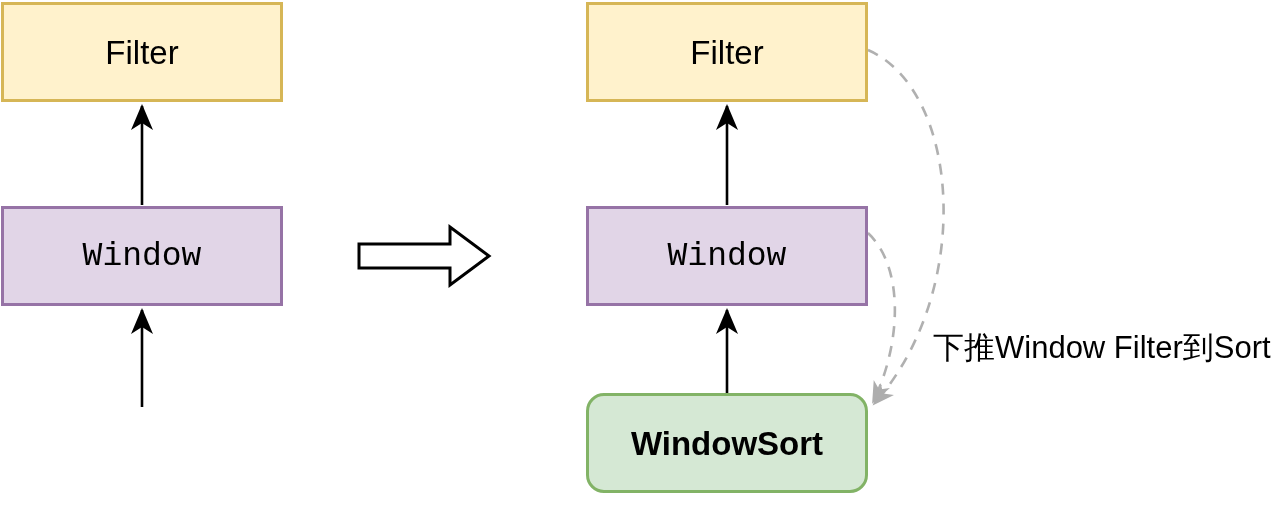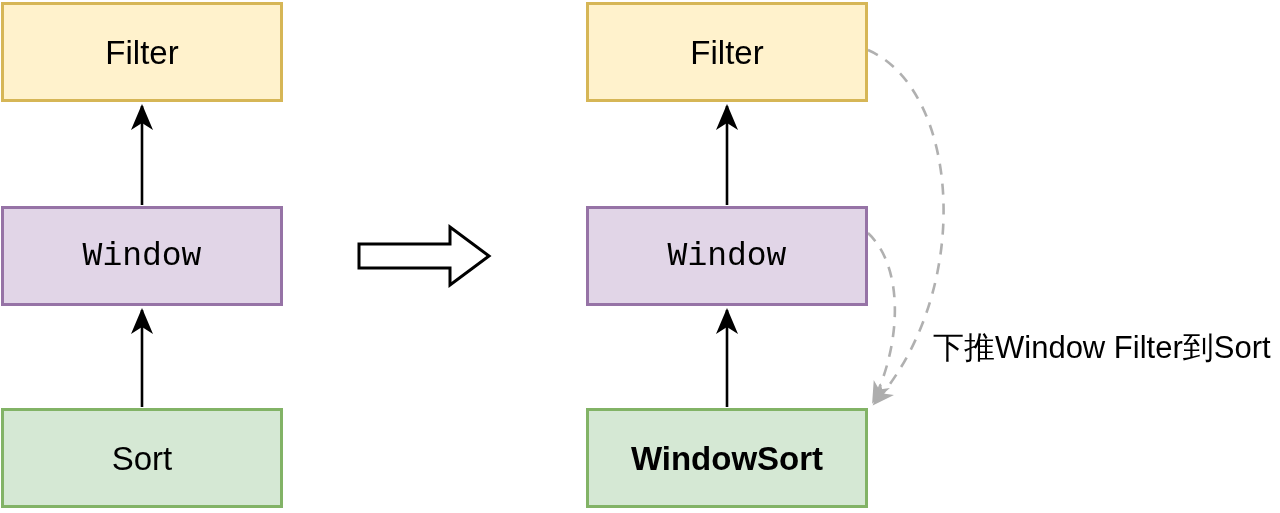--- a/index.html
+++ b/index.html
@@ -16,21 +16,21 @@
   }
   .node.yellow{background:#fff2cc;border-color:#d6b656;}
   .node.purple{background:#e1d5e7;border-color:#9673a6;font-family:Liberation Mono, monospace;}
   .node.green {background:#d5e8d4;border-color:#82b366;}
   .node.bold{font-weight:bold;}
   .pos-l-top{left:1px;top:2px;}
   .pos-l-mid{left:1px;top:206px;}
   .pos-l-bot{left:1px;top:408px;}
   .pos-r-top{left:586px;top:2px;}
   .pos-r-mid{left:586px;top:206px;}
-  .pos-r-bot{left:586px;top:408px;}
+  .pos-r-bot{left:586px;top:393px;border-radius:18px;}
   .annotation{
     position:absolute;left:933px;top:328px;font-size:31px;line-height:40px;
     white-space:nowrap;color:#000;
   }
 </style>
 </head>
 <body>
 
 <div class="canvas">
 
@@ -55,23 +55,20 @@
     <path d="M 868,50 C 960,90 975,290 874,404" fill="none" stroke="#b0b0b0" stroke-width="2.6" stroke-dasharray="11 9" marker-end="url(#grayhead)"></path>
     <path d="M 868,233 C 905,268 901,345 873,402" fill="none" stroke="#b0b0b0" stroke-width="2.6" stroke-dasharray="11 9" marker-end="url(#grayhead)"></path>
   </svg>
 
   <div class="node yellow pos-l-top">
     <span>Filter</span>
   </div>
   <div class="node purple pos-l-mid">
     <span>Window</span>
   </div>
-  <div class="node green pos-l-bot">
-    <span>Sort</span>
-  </div>
 
   <div class="node yellow pos-r-top">
     <span>Filter</span>
   </div>
   <div class="node purple pos-r-mid">
     <span>Window</span>
   </div>
   <div class="node green bold pos-r-bot">
     <span>WindowSort</span>
   </div>

